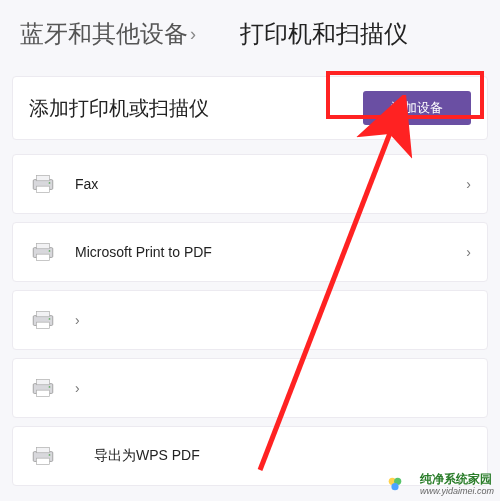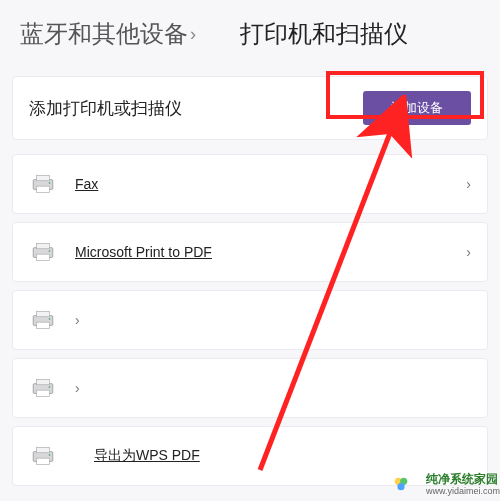--- a/index.html
+++ b/index.html
@@ -44,29 +44,28 @@
     height: 22px;
     margin-right: 18px;
     display: flex;
     align-items: center;
     justify-content: center;
   }
   .card .label {
     flex: 1;
     font-size: 14px;
     color: #222;
-    text-decoration: underline;
   }
   .card .chev {
     color: #777;
     font-size: 14px;
   }
   .add-label {
     flex: 1;
-    font-size: 17px;
+    font-size: 20px;
     color: #222;
   }
   .btn {
     background: #6a4fa3;
     color: #fff;
     font-size: 13px;
     padding: 8px 28px;
     border-radius: 3px;
     border: none;
     cursor: pointer;
@@ -81,36 +80,36 @@
     pointer-events: none;
   }
   .arrow-svg {
     position: absolute;
     top: 95px;
     left: 240px;
     pointer-events: none;
   }
   .watermark {
     position: absolute;
-    right: 0;
+    right: 6px;
     bottom: 4px;
     font-size: 11px;
     line-height: 1.2;
     text-align: left;
     color: #333;
     display: flex;
     align-items: center;
     gap: 16px;
   }
   .watermark .wm-icon {
     width: 18px; height: 18px;
   }
   .wm-text { display:flex; flex-direction:column; }
   .wm-text .site { font-weight: 600; color: #2a7d2a; font-size: 12px; }
-  .wm-text .url { color: #666; font-size: 9px; }
+  .wm-text .url { color: #666; font-size: 9px; font-style: italic; }
 </style>
 </head>
 <body>
 
 <div class="breadcrumb">
   <span class="parent">蓝牙和其他设备</span>
   <span class="sep">›</span>
   <span class="current">打印机和扫描仪</span>
 </div>
 

